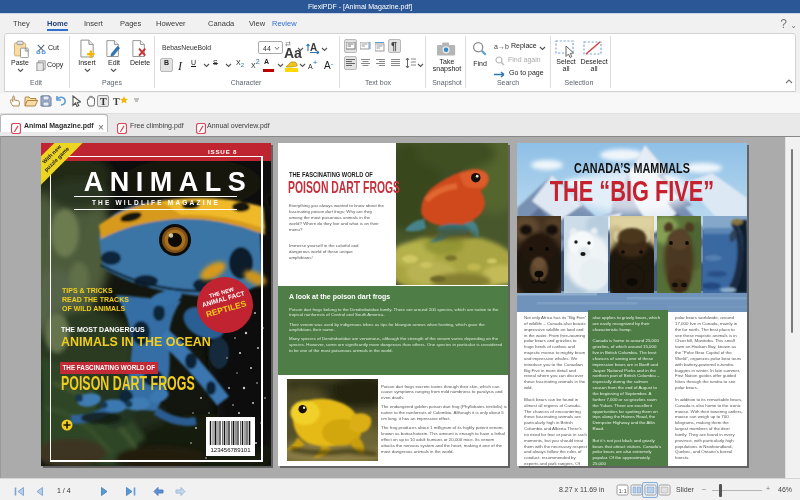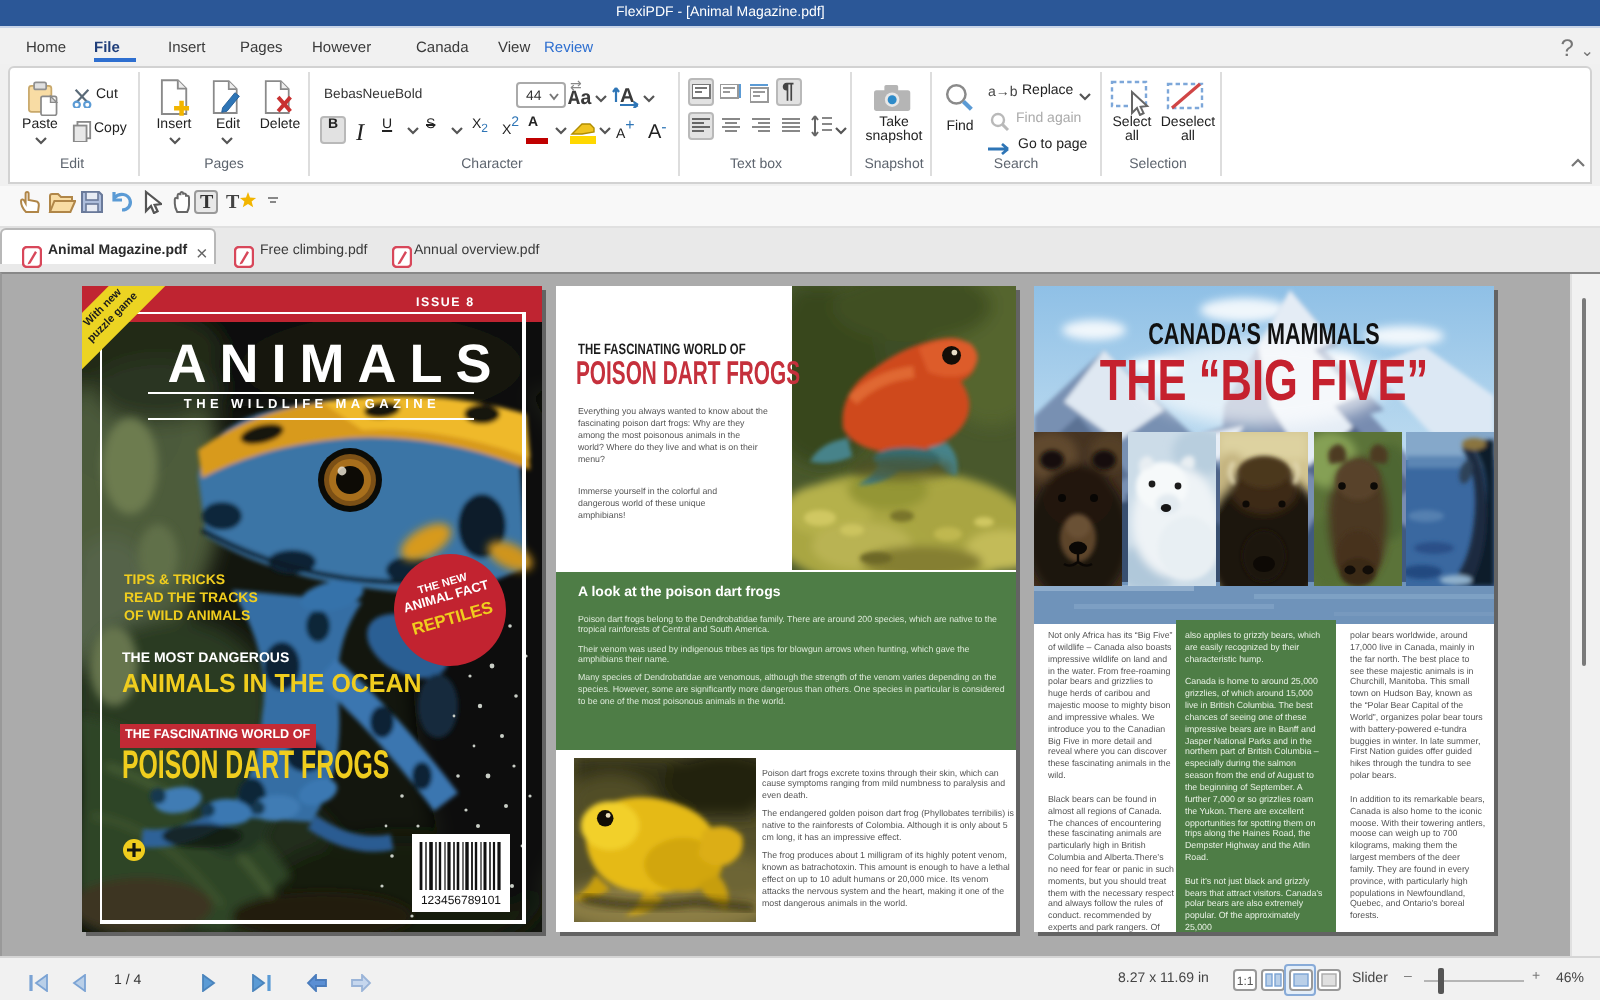--- a/index.html
+++ b/index.html
@@ -33,22 +33,22 @@
 
 #statusbar{left:0;top:478px;width:800px;height:22px;background:#f1f1f1;border-top:1px solid #d5d5d5;}
 .sbtxt{position:absolute;font-size:7px;color:#444;}
 </style>
 </head>
 <body>
 <div id="app">
   <div class="abs" id="titlebar"></div>
   <div class="abs" id="titletext">FlexiPDF - [Animal Magazine.pdf]</div>
   <div class="abs" id="menurow">
-    <div class="mtab" style="left:13px;">Home</div>
-    <div class="mtab" style="left:47px;color:#1f3e7a;font-weight:bold;">File</div>
+    <div class="mtab" style="left:13px;">They</div>
+    <div class="mtab" style="left:47px;color:#1f3e7a;font-weight:bold;">Home</div>
     <div class="mtab" style="left:84px;">Insert</div>
     <div class="mtab" style="left:120px;">Pages</div>
     <div class="mtab" style="left:156px;">However</div>
     <div class="mtab" style="left:208px;">Canada</div>
     <div class="mtab" style="left:249px;text-align:center;">View</div>
     <div class="mtab" style="left:272px;color:#2e6fd0;">Review</div>
     <div class="abs" style="left:47px;top:14px;width:21px;height:2px;background:#2e6fd0;"></div>
     <div class="mtab" id="helpq">? <span style="font-size:8px;">⌄</span></div>
   </div>
   <div class="abs" id="ribbon"></div>
@@ -106,21 +106,21 @@
   <div class="rsep" style="left:154px;"></div>
 
   <div class="rtext" style="left:162px;top:44px;font-size:6.8px;color:#333;">BebasNeueBold</div>
   <div class="abs" style="left:258px;top:41px;width:25px;height:13px;background:#fff;border:1px solid #aaa;border-radius:2px;">
      <div style="position:absolute;left:4px;top:2.5px;font-size:7px;color:#333;">44</div>
      <svg style="position:absolute;right:2px;top:4px;" width="6" height="5">
         <path d="M1 1 L3 3.5 L5 1" stroke="#777" stroke-width="1" fill="none"></path>
       </svg>
   </div>
   <div class="abs" style="left:285px;top:41px;font-size:7px;color:#888;line-height:5px;">⇄</div>
-  <div class="abs" style="left:284px;top:45px;font-size:10px;color:#3a3a3a;font-weight:bold;font-family:Liberation Mono, monospace;">Aa</div>
+  <div class="abs" style="left:284px;top:45px;font-size:14px;color:#3a3a3a;font-weight:bold;">Aa</div>
   <svg class="abs" style="left:297px;top:47px;" width="7" height="5">
       <path d="M1 1 L3.5 3.5 L6 1" stroke="#555" stroke-width="1.1" fill="none"></path>
     </svg>
   <svg class="abs" style="left:306px;top:41px;" width="14" height="13" viewBox="0 0 14 13">
     <text x="4" y="10" font-size="10" font-weight="bold" fill="#3a3a3a" font-family="Liberation Sans">A</text>
     <path d="M2 10 L2 3 M2 3 L0.5 5 M2 3 L3.5 5" stroke="#2e75b6" stroke-width="1.1" fill="none"></path>
     <path d="M4 11.5 L13 11.5 M13 11.5 L10.8 10 M13 11.5 L10.8 13" stroke="#2e75b6" stroke-width="1.1" fill="none"></path>
   </svg>
   <svg class="abs" style="left:321px;top:47px;" width="7" height="5">
       <path d="M1 1 L3.5 3.5 L6 1" stroke="#555" stroke-width="1.1" fill="none"></path>

